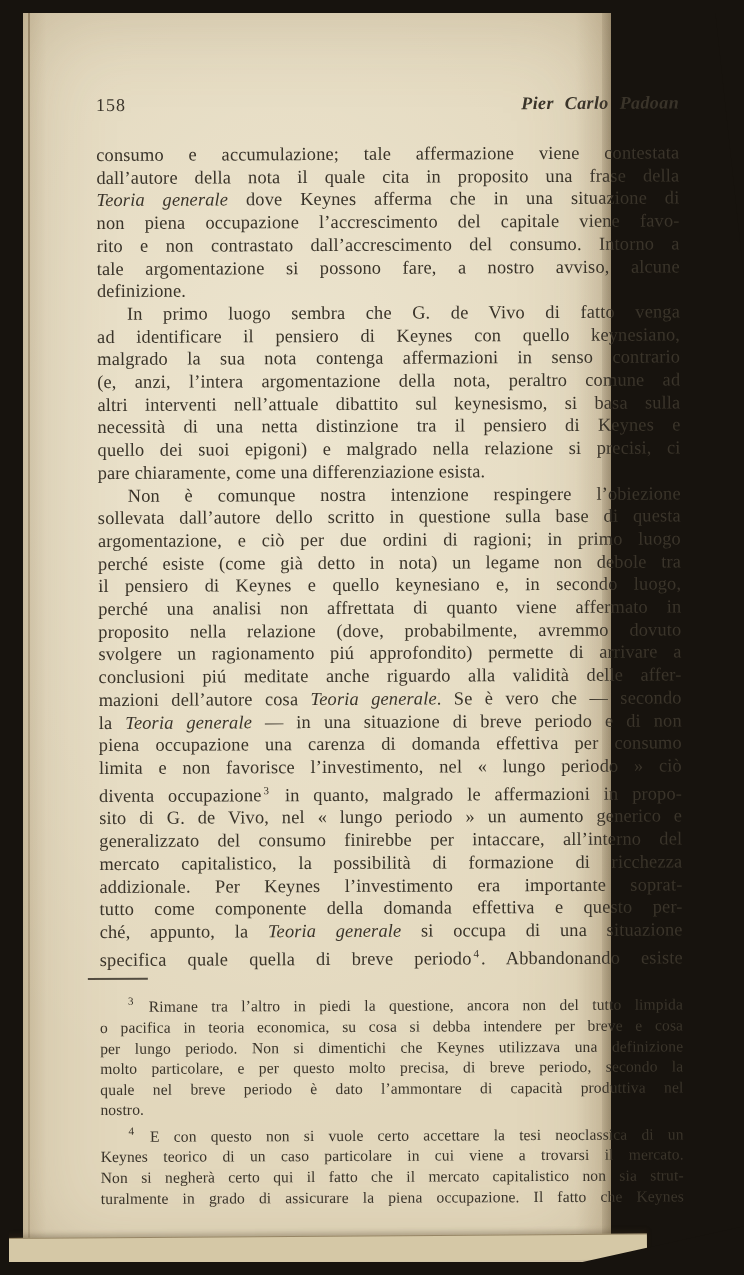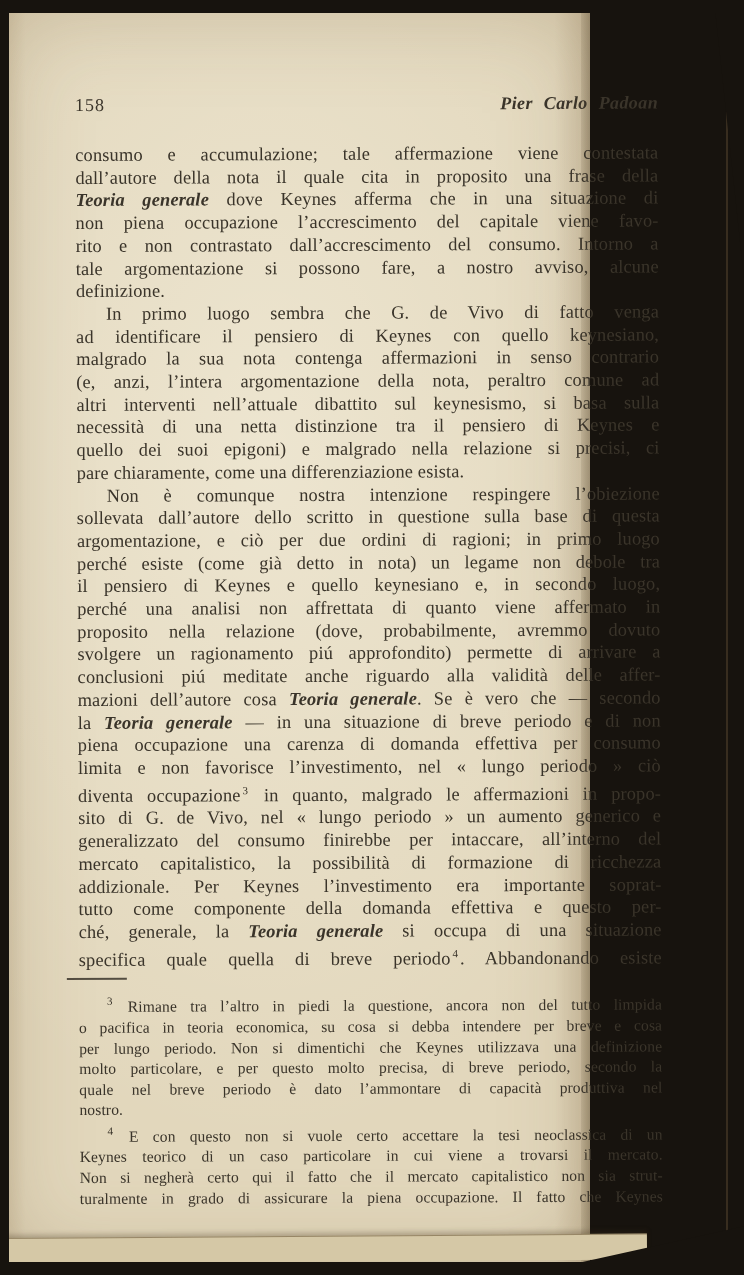--- a/index.html
+++ b/index.html
@@ -4,21 +4,21 @@
 <style>
   html,body { margin:0; padding:0; }
   body {
     width:744px; height:1275px; position:relative; overflow:hidden;
     background:#17130e;
     font-family:"Liberation Serif", serif;
   }
   .scan { position:absolute; inset:0; }
 
   .page {
-    position:absolute; left:2px; top:13px; width:588px; height:1250px;
+    position:absolute; left:23px; top:13px; width:588px; height:1250px;
     background:
       radial-gradient(ellipse 120% 90% at 45% 35%, rgba(255,252,240,.38), rgba(0,0,0,0) 62%),
       linear-gradient(to right, rgba(140,115,75,.20), rgba(0,0,0,0) 4%, rgba(0,0,0,0) 94%, rgba(120,95,60,.22)),
       var(--page-bg,#e2d7bc);
     box-shadow: inset 0 0 90px rgba(125,100,60,.28);
   }
 
   .content {
     position:absolute; left:73px; top:82px; width:583px;
     color:var(--ink,#3a342a);
@@ -28,21 +28,21 @@
   .header { display:flex; justify-content:space-between; align-items:baseline;
             font-size:18px; letter-spacing:.5px; }
   .pagenum { letter-spacing:1px; }
   .author  { font-style:italic; letter-spacing:.4px; word-spacing:6px;font-weight:bold; }
 
   .body { margin-top:28px; font-size:18.4px; line-height:22.7px; }
   .line { text-align:justify; text-align-last:justify; letter-spacing:.15px; }
   .line.indent { padding-left:30px; }
   .line.lastline { text-align-last:left; }
 
-  .it  { font-style:italic;font-weight:bold; }
+  .it  { font-style:italic; }
   .sup { font-size:11px; vertical-align:7px; letter-spacing:0; padding:0 2px 0 2px; }
 
   .fnrule { margin:7px 0 0 -12px; width:60px; height:2px;
             background:var(--ink,#3a342a); opacity:.85; }
 
   .footnotes { margin-top:11px; font-size:15.6px; line-height:20.6px; }
   .fline { text-align:justify; text-align-last:justify; letter-spacing:.1px; }
   .fline.indent { padding-left:26px; }
   .fline.lastline { text-align-last:left; }
 
@@ -111,21 +111,21 @@
           <div class="line"><span>mazioni dell’autore cosa </span><span class="it">Teoria generale</span><span>. Se è vero che — secondo</span></div>
           <div class="line"><span>la </span><span class="it">Teoria generale</span><span> — in una situazione di breve periodo e di non</span></div>
           <div class="line"><span>piena occupazione una carenza di domanda effettiva per consumo</span></div>
           <div class="line"><span>limita e non favorisce l’investimento, nel « lungo periodo » ciò</span></div>
           <div class="line"><span>diventa occupazione</span><span class="sup">3</span><span> in quanto, malgrado le affermazioni in propo-</span></div>
           <div class="line"><span>sito di G. de Vivo, nel « lungo periodo » un aumento generico e</span></div>
           <div class="line"><span>generalizzato del consumo finirebbe per intaccare, all’interno del</span></div>
           <div class="line"><span>mercato capitalistico, la possibilità di formazione di ricchezza</span></div>
           <div class="line"><span>addizionale. Per Keynes l’investimento era importante soprat-</span></div>
           <div class="line"><span>tutto come componente della domanda effettiva e questo per-</span></div>
-          <div class="line"><span>ché, generale, la </span><span class="it">Teoria generale</span><span> si occupa di una situazione</span></div>
+          <div class="line"><span>ché, appunto, la </span><span class="it">Teoria generale</span><span> si occupa di una situazione</span></div>
           <div class="line"><span>specifica quale quella di breve periodo</span><span class="sup">4</span><span>. Abbandonando esiste</span></div>
         </div>
 
       <div class="fnrule"></div>
 
       <div class="footnotes" id="footnote-lines">
           <div class="fline indent"><span class="sup">3</span><span> Rimane tra l’altro in piedi la questione, ancora non del tutto limpida</span></div>
           <div class="fline"><span>o pacifica in teoria economica, su cosa si debba intendere per breve e cosa</span></div>
           <div class="fline"><span>per lungo periodo. Non si dimentichi che Keynes utilizzava una definizione</span></div>
           <div class="fline"><span>molto particolare, e per questo molto precisa, di breve periodo, secondo la</span></div>

